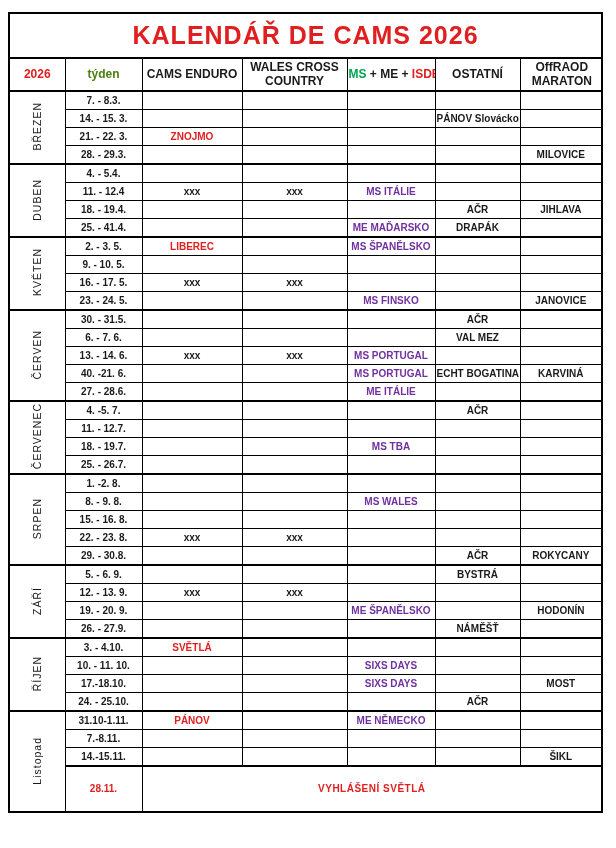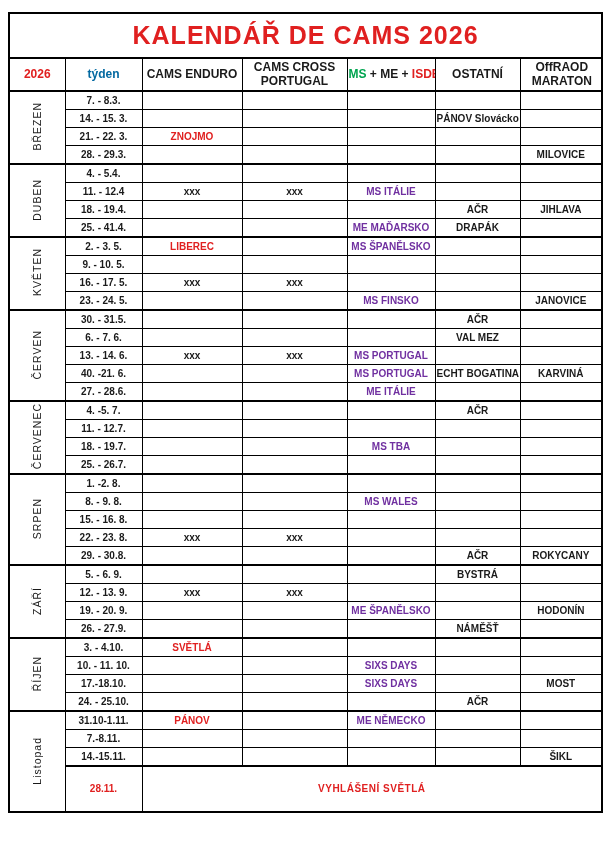--- a/index.html
+++ b/index.html
@@ -36,21 +36,21 @@
   .title-text{
     font-size:25px;font-weight:bold;letter-spacing:1px;color:#e02020;
   }
 
   
   .head-row td{
     height:31px;border-bottom:2px solid #000;
     font-weight:bold;font-size:12px;line-height:1.1;
   }
   .head-year{font-size:16px;color:#e02020;}
-  .head-tyden{font-size:13px;color:#0369a1;}
+  .head-tyden{font-size:13px;color:#4d7c0f;}
   .head-cross{white-space:normal;}
   .head-ms{font-size:11.5px;font-weight:bold;}
   .head-ms .g{color:#00a550;}
   .head-ms .r{color:#e02020;}
   .head-offroad{
     text-align:center;font-weight:normal;font-size:10px;
     white-space:normal;line-height:1.15;padding-left:3px;
   }
 
   
@@ -86,21 +86,21 @@
     <tbody>
       <tr class="title-row">
         <td colspan="7">
           <span class="title-text">KALENDÁŘ DE CAMS  2026</span>
         </td>
       </tr>
       <tr class="head-row">
         <td class="head-year">2026</td>
         <td class="head-tyden">týden</td>
         <td>CAMS ENDURO</td>
-        <td class="head-cross">CAMS CROSS PORTUGAL</td>
+        <td class="head-cross">WALES CROSS COUNTRY</td>
         <td class="head-ms"><span class="g">MS</span><span> + ME  + </span><span class="r">ISDE</span></td>
         <td>OSTATNÍ</td>
         <td class="head-offroad"><span>OffRAOD</span><br><span>MARATON</span></td>
       </tr>
     </tbody>
     <tbody id="cal-body">
         <tr class="body-row month-start">
           <td class="month-cell" rowspan="4"><span class="month-label">BŘEZEN</span></td>
           <td class="tyden-cell">7. - 8.3.</td>
           <td></td>

